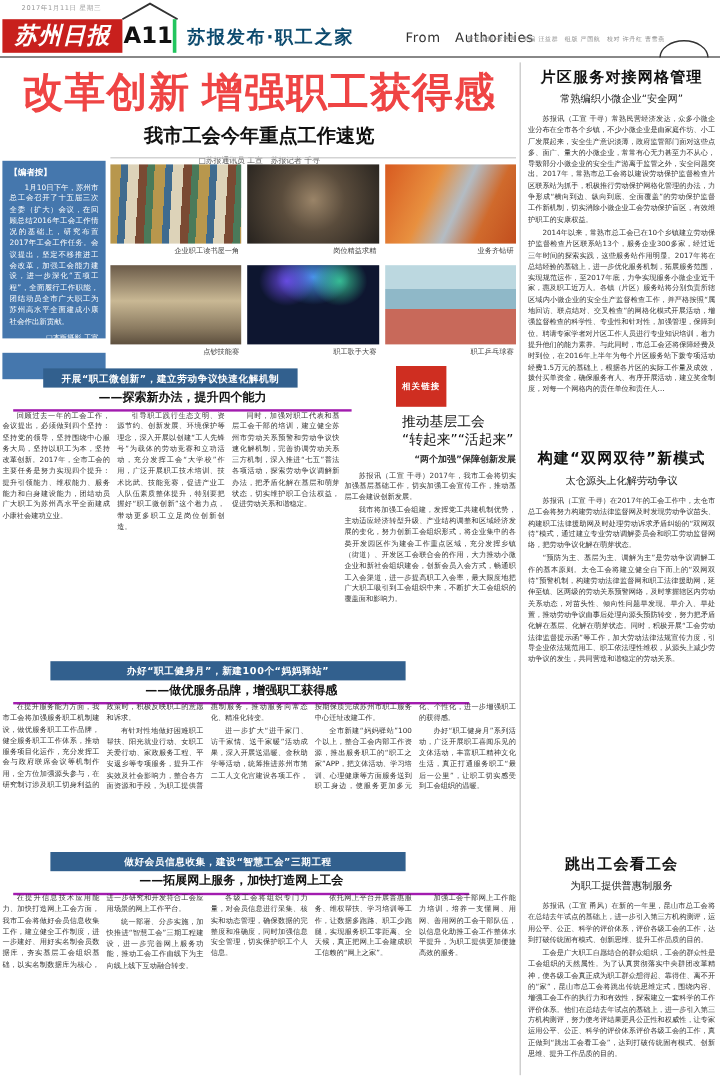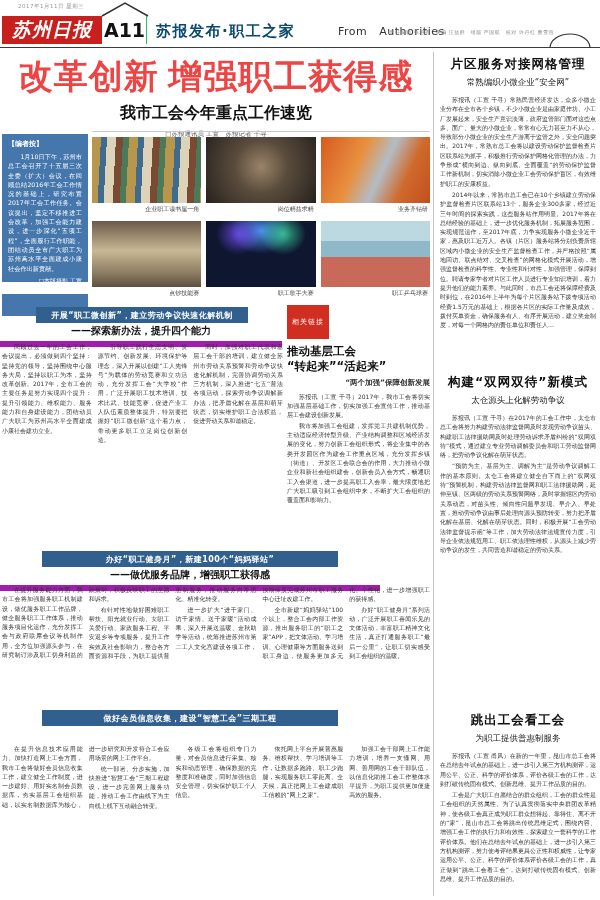--- a/index.html
+++ b/index.html
@@ -14,21 +14,21 @@
   .brandbox {
     position:absolute; top:16px; left:2px; width:100px; height:28px;
     background:#c8201d; color:#fff; display:flex; align-items:center; justify-content:center;
     font-family:"DejaVu Serif","Liberation Serif",serif; font-weight:bold; font-style:italic;
     font-size:19px; letter-spacing:1px;
   }
   .house-icon { position:absolute; top:1px; left:100px; }
   .pageno {
     position:absolute; top:16px; left:103px; width:44px; height:28px;
     display:flex; align-items:center; justify-content:center;
-    font-size:19px; font-weight:bold; color:#111; border-right:1px solid #22c55e;
+    font-size:19px; font-weight:bold; color:#111; border-right:3px solid #22c55e;
   }
   .sectionname { position:absolute; top:22px; left:156px; font-size:15px; font-weight:bold; color:#0c4a6e; letter-spacing:1.5px; }
   .fromauth { position:absolute; top:25px; left:338px; font-size:11px; color:#333; word-spacing:8px; letter-spacing:.5px; }
   .credits { position:absolute; top:29px; right:46px; font-size:5px; color:#8a8a8a; letter-spacing:.5px; }
   .arc-deco { position:absolute; top:31px; right:8px; }
   .header-rule { position:absolute; top:47px; left:0; width:600px; border-top:1.5px solid #3a3a3a; }
   
   .headblock { position:absolute; top:54px; left:0; width:432px; text-align:center; }
   .headblock h1 { font-size:34px; font-weight:bold; color:#ef4444; letter-spacing:1px; font-family:Liberation Serif, serif; }
   .headblock h2 { font-size:16px; font-weight:bold; color:#111; margin-top:3px; }
@@ -61,33 +61,33 @@
   .ph6 { background:linear-gradient(180deg,#bcd8e0 0 30%, #8fb8c8 30% 55%, #c8695a 55% 100%); }
   
   .secbar {
     position:absolute; height:16px; background:#32608e; color:#fff;
     font-size:8px; font-weight:bold; display:flex; align-items:center; justify-content:center;
     letter-spacing:.5px;
   }
   .bar1 { top:307px; left:36px; width:212px; }
   .bar2 { top:551px; left:42px; width:296px; }
   .bar3 { top:710px; left:42px; width:296px; }
-  .secsub { position:absolute; font-size:10px; font-weight:bold; color:#111; text-align:center; border-bottom:6px solid #a21caf; padding-bottom:3px; }
+  .secsub { position:absolute; font-size:10px; font-weight:bold; color:#111; text-align:center; border-bottom:2px solid #a21caf; padding-bottom:3px;margin-left:11px; }
   .sub1 { top:324px; left:0; width:282px; }
   .sub2 { top:568px; left:0; width:380px; }
   .sub3 { top:727px; left:0; width:380px; }
   .secbody { position:absolute; overflow:hidden; column-gap:6px; }
   .secbody p { font-size:6px; line-height:1.55; color:#333; text-align:justify; text-indent:2em; margin-bottom:1px; }
   .body1 { top:342px; left:2px; width:281px; height:201px; column-count:3; }
   .body2 { top:585px; left:2px; width:428px; height:114px; column-count:5; }
   .body3 { top:744px; left:2px; width:428px; height:152px; column-count:5; }
   
   .related { position:absolute; top:305px; left:287px; width:143px; height:240px; overflow:hidden; }
-  .rtag { display:inline-block; background:#cf2e21; color:#fff; font-size:7px; font-weight:normal; padding:12px 5px; letter-spacing:1px; }
-  .rtitle { font-size:11.5px; font-weight:bold; color:#111; line-height:1.3; margin-top:5px; }
+  .rtag { display:inline-block; background:#cf2e21; color:#fff; font-size:7px; font-weight:bold; padding:12px 5px; letter-spacing:1px;margin-left:43px; }
+  .rtitle { font-size:11.5px; font-weight:normal; color:#111; line-height:1.3; margin-top:5px;margin-left:48px; }
   .rsub { font-size:7.5px; font-weight:bold; color:#333; margin-top:4px; margin-bottom:4px;text-align:right; }
   .related p { font-size:6px; line-height:1.55; color:#333; text-align:justify; text-indent:2em; margin-bottom:1px; }
   
   .vdivider { position:absolute; top:52px; left:433px; width:1px; height:844px; background:#c4c4c4; }
   .rart { position:absolute; left:440px; width:156px; overflow:hidden; }
   .raA { top:56px;  height:312px; }
   .raB { top:374px; height:330px; }
   .raC { top:712px; height:184px; }
   .ratitle { font-size:12.5px; font-weight:bold; color:#111; text-align:center; letter-spacing:1px; }
   .rasub { font-size:8.5px; color:#222; text-align:center; margin-top:4px; margin-bottom:6px; }
@@ -179,20 +179,21 @@
   <div class="secsub sub2">——做优服务品牌，增强职工获得感</div>
   <div class="secbody body2">
     <p>在提升服务能力方面，我市工会将加强服务职工机制建设，做优服务职工工作品牌，健全服务职工工作体系，推动服务项目化运作，充分发挥工会与政府联席会议等机制作用，全方位加强源头参与，在研究制订涉及职工切身利益的政策时，积极反映职工的意愿和诉求。</p>
     <p>有针对性地做好困难职工帮扶、阳光就业行动、女职工关爱行动、家政服务工程、平安返乡等专项服务，提升工作实效及社会影响力，整合各方面资源和手段，为职工提供普惠制服务，推动服务向常态化、精准化转变。</p>
     <p>进一步扩大“进千家门、访千家情、送千家暖”活动成果，深入开展送温暖、金秋助学等活动，统筹推进苏州市第二工人文化宫建设各项工作，按期保质完成苏州市职工服务中心迁址改建工作。</p>
     <p>全市新建“妈妈驿站”100个以上，整合工会内部工作资源，推出服务职工的“职工之家”APP，把文体活动、学习培训、心理健康等方面服务送到职工身边，使服务更加多元化、个性化，进一步增强职工的获得感。</p>
     <p>办好“职工健身月”系列活动，广泛开展职工喜闻乐见的文体活动，丰富职工精神文化生活，真正打通服务职工“最后一公里”，让职工切实感受到工会组织的温暖。</p>
   </div>
 
   <div class="secbar bar3">做好会员信息收集，建设“智慧工会”三期工程</div>
+  <div class="secsub sub3">——拓展网上服务，加快打造网上工会</div>
   <div class="secbody body3">
     <p>在提升信息技术应用能力、加快打造网上工会方面，我市工会将做好会员信息收集工作，建立健全工作制度，进一步建好、用好实名制会员数据库，夯实基层工会组织基础，以实名制数据库为核心，进一步研究和开发符合工会应用场景的网上工作平台。</p>
     <p>统一部署、分步实施，加快推进“智慧工会”三期工程建设，进一步完善网上服务功能，推动工会工作由线下为主向线上线下互动融合转变。</p>
     <p>各级工会将组织专门力量，对会员信息进行采集、核实和动态管理，确保数据的完整度和准确度，同时加强信息安全管理，切实保护职工个人信息。</p>
     <p>依托网上平台开展普惠服务、维权帮扶、学习培训等工作，让数据多跑路、职工少跑腿，实现服务职工零距离、全天候，真正把网上工会建成职工信赖的“网上之家”。</p>
     <p>加强工会干部网上工作能力培训，培养一支懂网、用网、善用网的工会干部队伍，以信息化助推工会工作整体水平提升，为职工提供更加便捷高效的服务。</p>
   </div>
 
   <div class="vdivider"></div>
 

